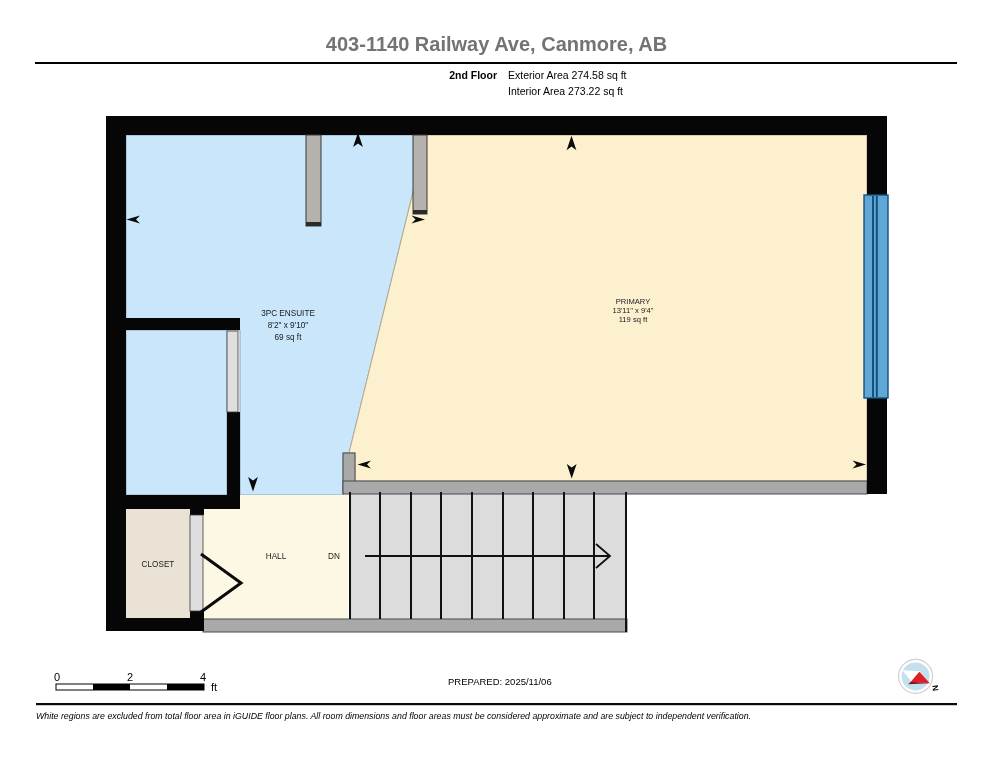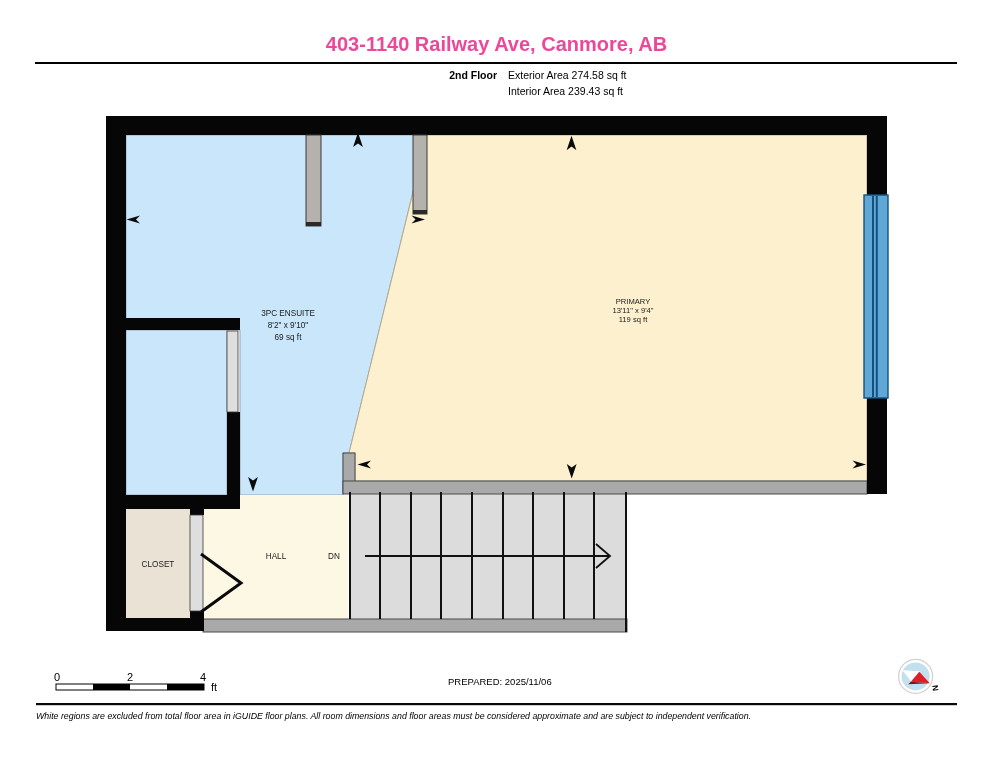--- a/index.html
+++ b/index.html
@@ -3,29 +3,29 @@
 <meta charset="utf-8">
 <style>
   html,body{margin:0;padding:0;}
   body{width:993px;height:768px;position:relative;background:#ffffff;
        font-family:"Liberation Sans", sans-serif;overflow:hidden;}
   .abs{position:absolute;}
 </style>
 </head>
 <body>
 
-<div class="abs" style="left:0;top:33px;width:993px;text-align:center;font-size:20px;font-weight:bold;color:#ec4899;letter-spacing:0px;">403-1140 Railway Ave, Canmore, AB</div>
+<div class="abs" style="left:0;top:33px;width:993px;text-align:center;font-size:20px;font-weight:bold;color:#737373;letter-spacing:0px;">403-1140 Railway Ave, Canmore, AB</div>
 
 <div class="abs" style="left:35px;top:62px;width:922px;height:2px;background:#000;"></div>
 
 <div class="abs" style="left:0px;top:69px;width:497px;text-align:right;font-size:10.5px;font-weight:bold;color:#000;">2nd Floor</div>
 
 <div class="abs" style="left:508px;top:69px;font-size:10.5px;color:#000;text-align:center;">Exterior Area 274.58 sq ft</div>
 
-<div class="abs" style="left:508px;top:85px;font-size:10.5px;color:#000;">Interior Area 239.43 sq ft</div>
+<div class="abs" style="left:508px;top:85px;font-size:10.5px;color:#000;">Interior Area 273.22 sq ft</div>
 
 <svg class="abs" style="left:0;top:0;" width="993" height="768" viewBox="0 0 993 768">
 
   <polygon points="126,135 427,135 349,453 343,453 343,495 240,495 240,330 126,330" fill="#C9E6FA" stroke="#93a6b3" stroke-width="1"></polygon>
 
   <rect x="126" y="330" width="101" height="165" fill="#C9E6FA" stroke="#93a6b3" stroke-width="1"></rect>
 
   <polygon points="427,135 867,135 867,481 355,481 355,453 349,453" fill="#FDF0CF" stroke="#b5a98c" stroke-width="1"></polygon>
 
   <rect x="240" y="495" width="108" height="124" fill="#FCF8E3"></rect>

